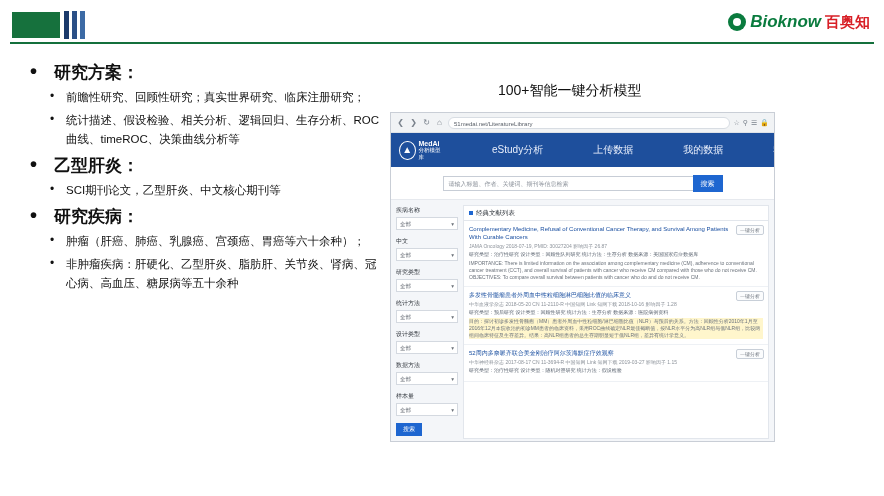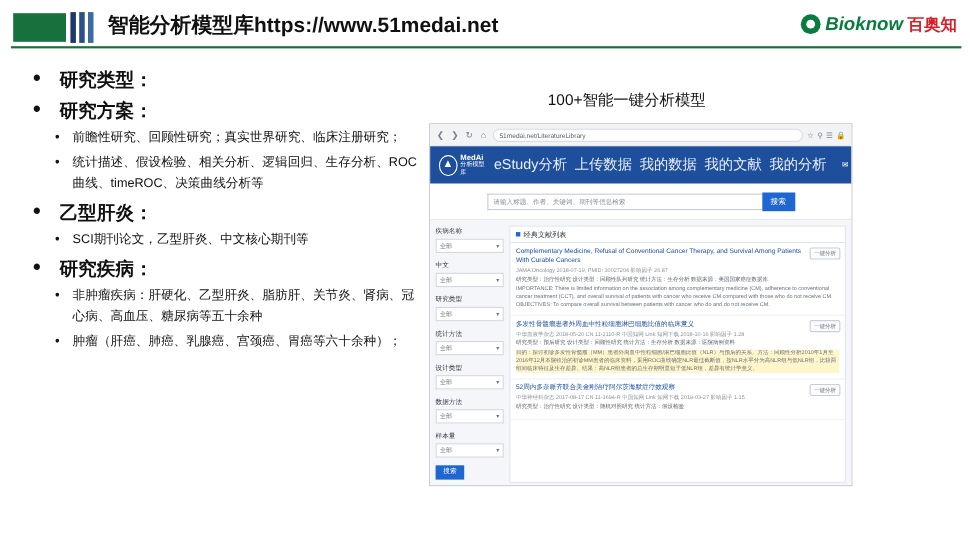--- a/index.html
+++ b/index.html
@@ -232,22 +232,23 @@
     line-height: 16px;
   }
   .site-logo-txt {
     color: #ffffff;
     font-size: 5.5px;
     line-height: 7px;
   }
   .site-logo-txt b { display:block; font-size: 7px; }
   .site-nav-item {
     color: #e8eefb;
-    font-size: 13px;
+    font-size: 10px;
     white-space: nowrap;
+    margin-left: 43px;
   }
   .site-nav-spacer { flex: 1; }
   .site-nav-right {
     display: flex;
     align-items: center;
     gap: 5px;
     color: #ffffff;
     font-size: 7px;
     white-space: nowrap;
   }
@@ -403,43 +404,41 @@
 
 <div class="slide">
 
   <div class="header">
     <div class="header-green-block"></div>
     <div class="header-bars">
       <i></i>
         <i></i>
         <i></i>
     </div>
-    <div class="header-title">智能分析模型库https://www.51medai.net</div>
     <div class="logo">
       <span class="logo-mark"></span>
       <span class="logo-en">Bioknow</span>
       <span class="logo-cn">百奥知</span>
     </div>
     <div class="header-rule"></div>
   </div>
 
   <div class="content-left">
-    <div class="bullet-l1">研究类型：</div>
 
     <div class="bullet-l1">研究方案：</div>
     <div class="bullet-l2">前瞻性研究、回顾性研究；真实世界研究、临床注册研究；</div>
 
     <div class="bullet-l2">统计描述、假设检验、相关分析、逻辑回归、生存分析、ROC曲线、timeROC、决策曲线分析等</div>
 
     <div class="bullet-l1">乙型肝炎：</div>
     <div class="bullet-l2">SCI期刊论文，乙型肝炎、中文核心期刊等</div>
 
     <div class="bullet-l1">研究疾病：</div>
+    <div class="bullet-l2">肿瘤（肝癌、肺癌、乳腺癌、宫颈癌、胃癌等六十余种）；</div>
     <div class="bullet-l2">非肿瘤疾病：肝硬化、乙型肝炎、脂肪肝、关节炎、肾病、冠心病、高血压、糖尿病等五十余种</div>
-    <div class="bullet-l2">肿瘤（肝癌、肺癌、乳腺癌、宫颈癌、胃癌等六十余种）；</div>
   </div>
 
   <div class="right-caption">100+智能一键分析模型</div>
 
   <div class="browser">
 
     <div class="br-chrome">
       <span class="br-nav-ico">❮</span>
       <span class="br-nav-ico">❯</span>
       <span class="br-nav-ico">↻</span>

